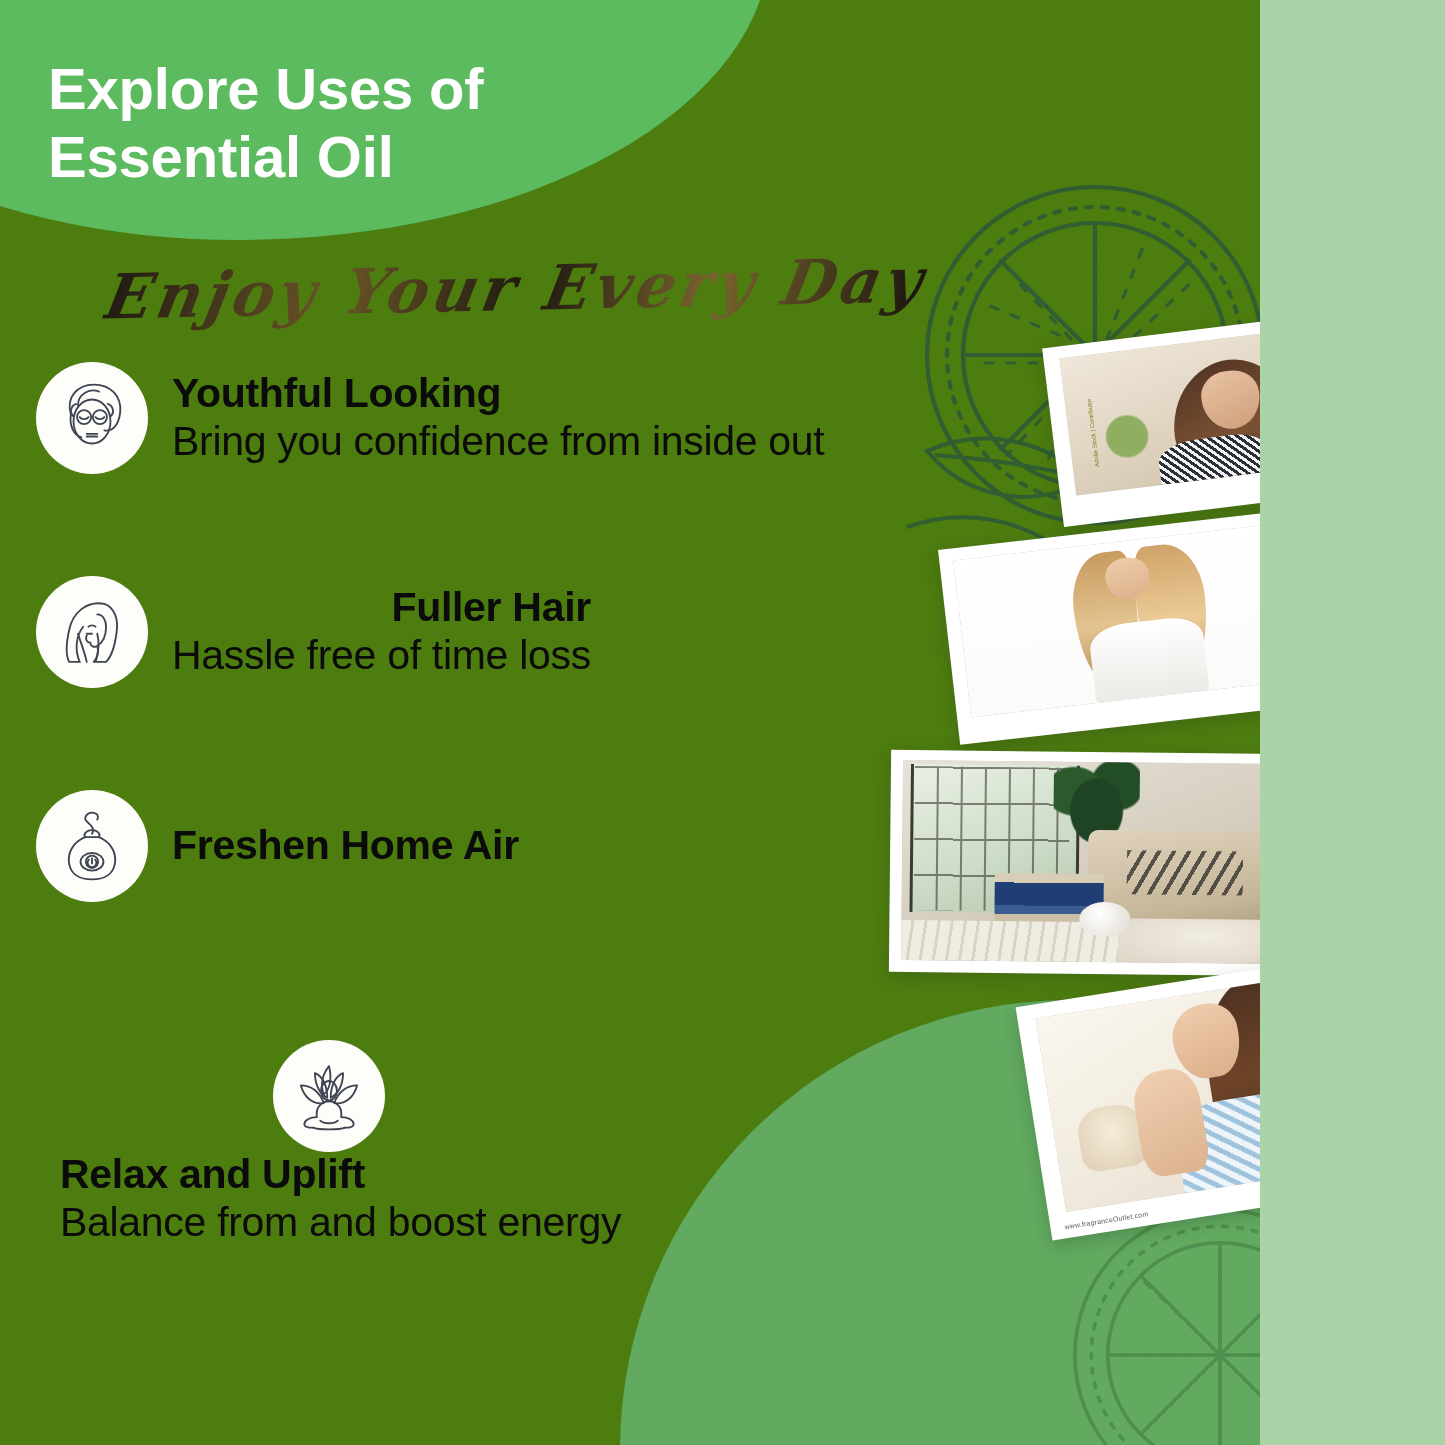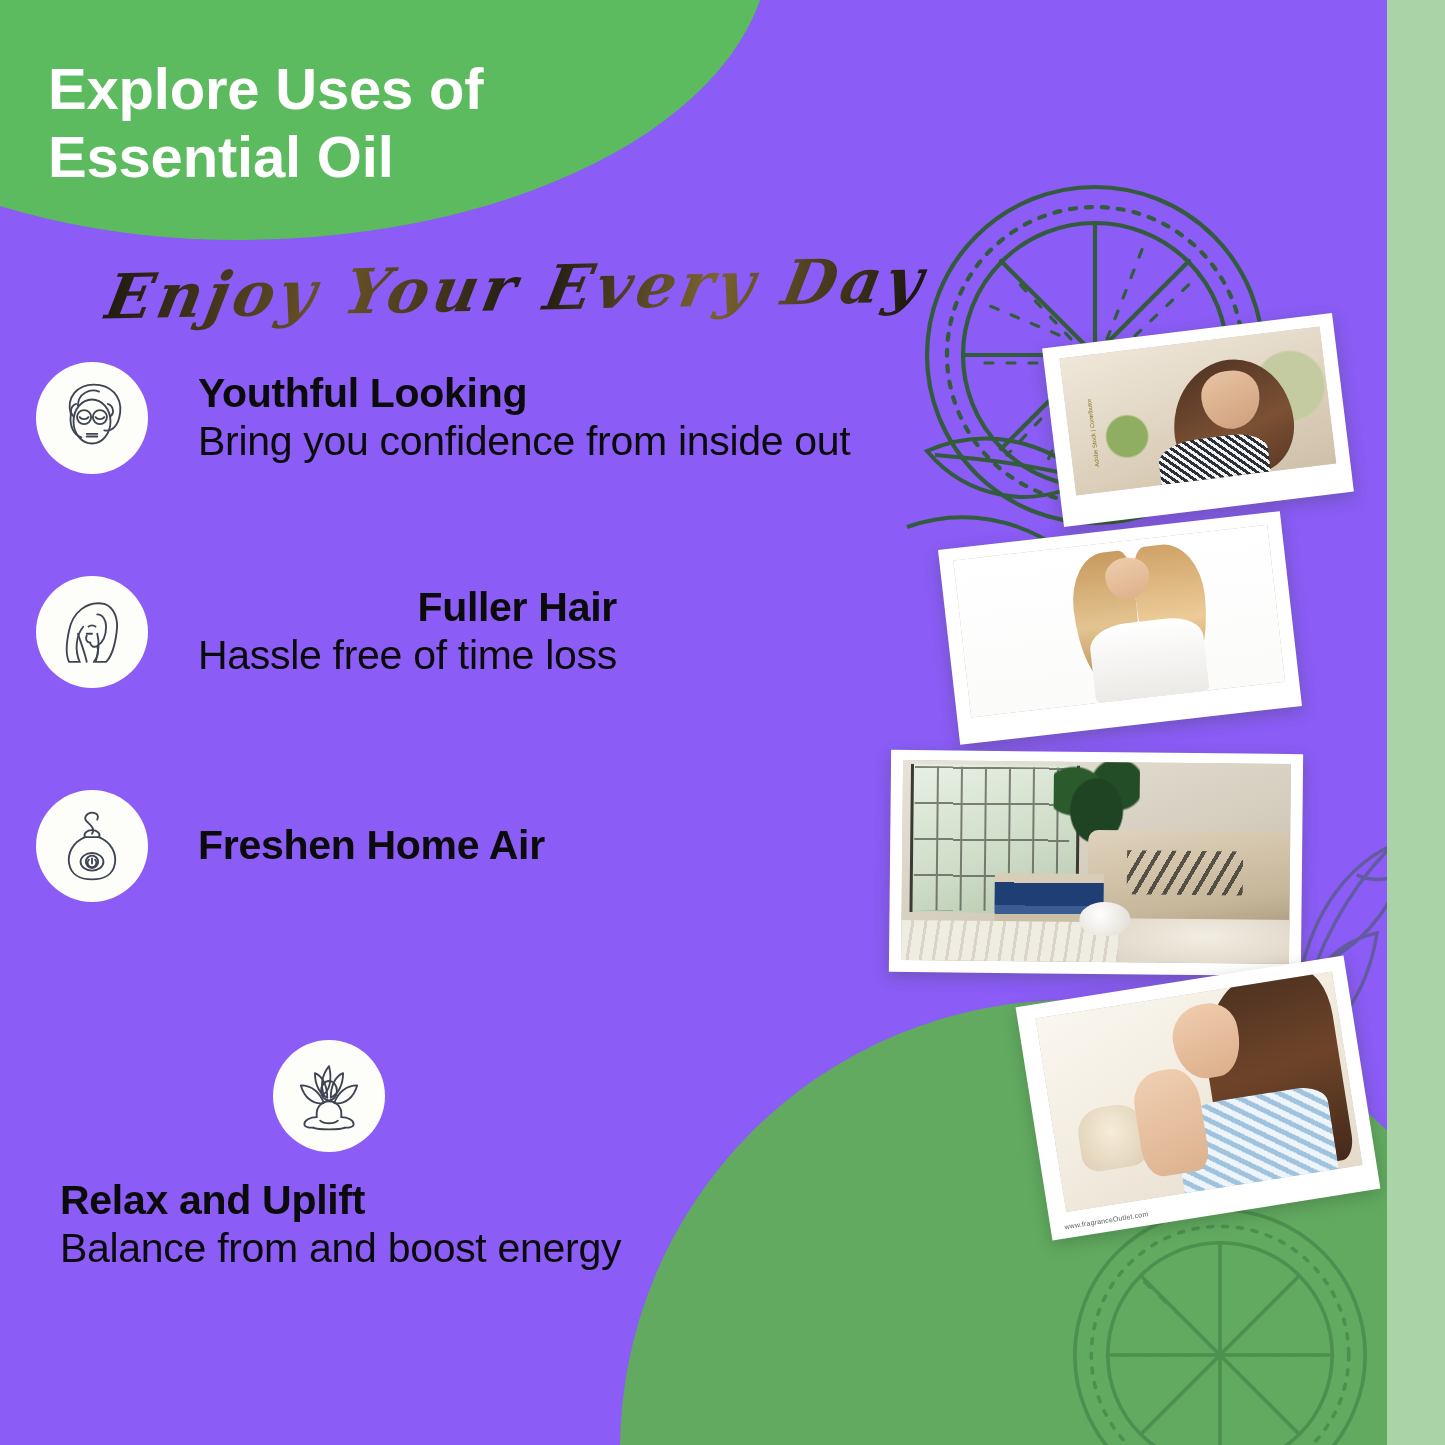--- a/index.html
+++ b/index.html
@@ -3,21 +3,21 @@
 <meta charset="utf-8">
 <style>
   html,body{margin:0;padding:0;}
   body{
     width:1445px;height:1445px;
     background:#abd3a8;
     font-family:"Liberation Sans",sans-serif;
     overflow:hidden;
     position:relative;
   }
-  #stage{position:relative;width:1387px;height:1445px;overflow:hidden;background:#8b5cf6;}
+  #stage{position:relative;width:1260px;height:1445px;overflow:hidden;background:#4d7c0f;}
 
   
   .header-blob{
     position:absolute;
     left:-260px;top:-300px;
     width:1030px;height:540px;
     background:#5cba5f;
     border-radius:0 0 62% 58% / 0 0 66% 62%;
     z-index:2;
   }
@@ -88,21 +88,20 @@
     position:absolute;
     left:0;top:362px;
     width:1050px;
     z-index:7;
   }
   .feature-row{
     position:absolute;
     left:36px;
     display:flex;
     align-items:center;
-    gap:26px;
   }
   .feature-row.r0{top:0px;}
   .feature-row.r1{top:214px;text-align:right;}
   .feature-row.r2{top:428px;align-items:center;}
   .feature-row.r3{top:678px;flex-direction:column;}
 
   .icon-badge{
     width:112px;height:112px;
     flex:0 0 112px;
     background:#fdfdfa;

